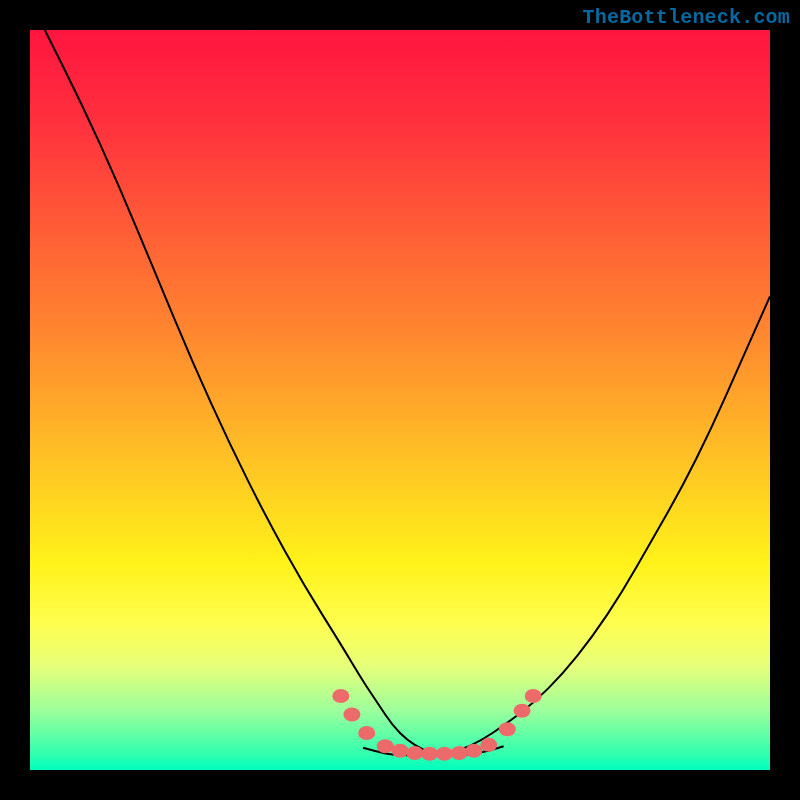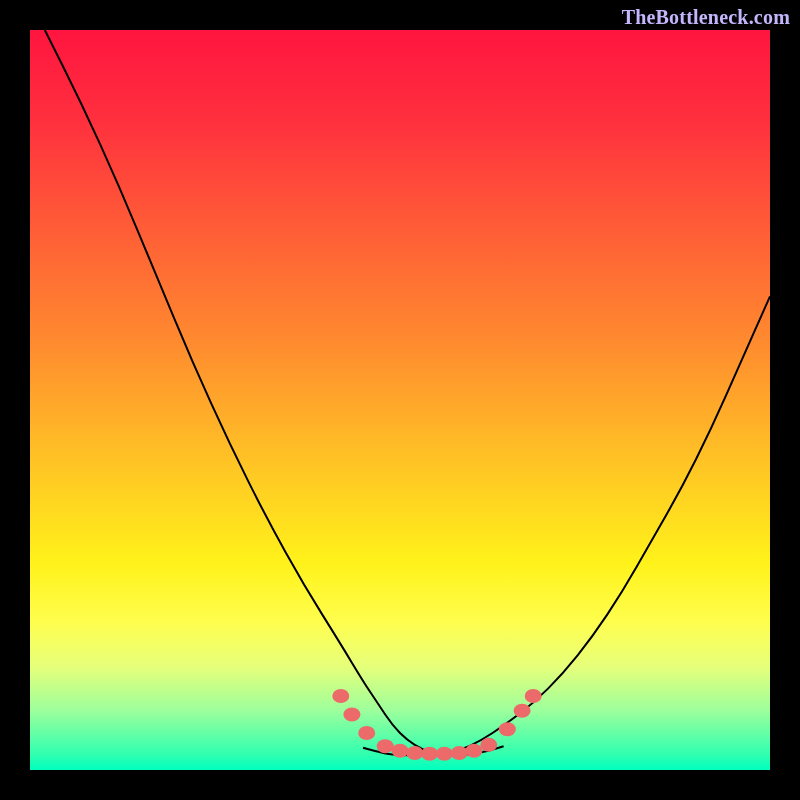--- a/index.html
+++ b/index.html
@@ -35,24 +35,24 @@
       #e6ff7a 86%,
       #9cff9c 92%,
       #2effb0 98%,
       #00ffc0 100%
     );
   }
   .watermark {
     position: absolute;
     top: 6px;
     right: 10px;
-    font-family: Liberation Serif, serif;
+    font-family: Liberation Mono, monospace;
     font-size: 20px;
     font-weight: bold;
-    color: #c4b5fd;
+    color: #0369a1;
     letter-spacing: 0.2px;
     user-select: none;
   }
   svg.curves {
     position: absolute;
     left: 0;
     top: 0;
     width: 740px;
     height: 740px;
     overflow: visible;

